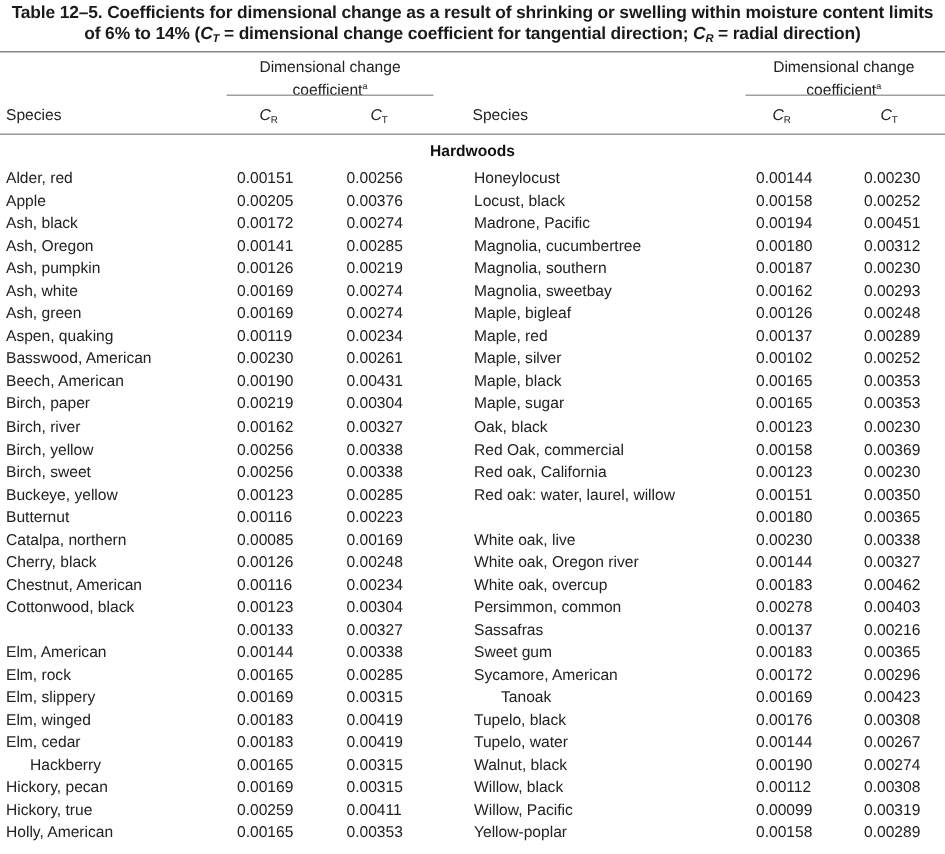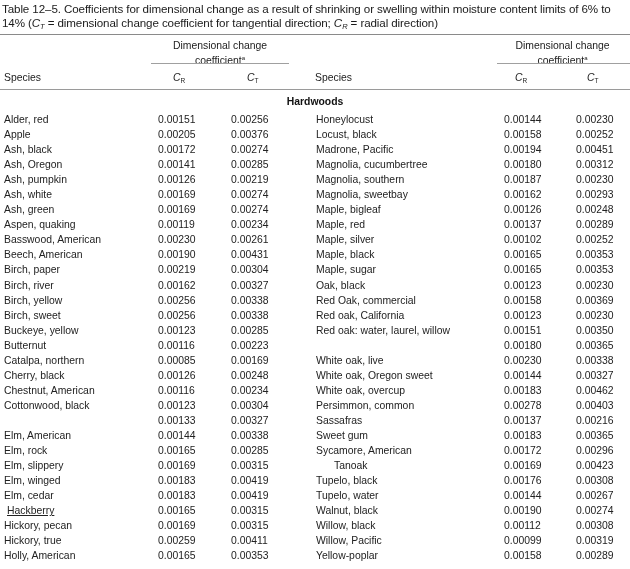--- a/index.html
+++ b/index.html
@@ -4,22 +4,23 @@
 <style>
   html, body { margin: 0; padding: 0; background: #ffffff; }
   body {
     width: 630px; height: 569px; overflow: hidden;
     font-family: "Liberation Sans", sans-serif;
     color: #1a1a1a;
     position: relative;
   }
   .caption {
     position: absolute; left: 2px; top: 2px; width: 626px;
-    font-size: 11.6px; font-weight: normal; line-height: 14px;
+    font-size: 11.6px; font-weight: bold; line-height: 14px;
     letter-spacing: -0.1px;
+    text-align: center;
   }
   .caption i { font-style: italic; }
   .caption sub { font-size: 7.5px; vertical-align: -2px; }
   .rule { position: absolute; background: #8a8a8a; height: 1px; }
   .hdr { position: absolute; font-size: 10.4px; color: #222; line-height: 12px; }
   .hdr.center { text-align: center; }
   .hdr sup { font-size: 6px; vertical-align: 4px; }
   .sym { font-style: italic; }
   .sym sub { font-style: normal; font-size: 6.5px; vertical-align: -2px; }
   .section {
@@ -185,21 +186,21 @@
       <span style="left: 4px;">Elm, winged</span>
       <span style="left: 158px;">0.00183</span>
       <span style="left: 231px;">0.00419</span>
     </div>
     <div class="row">
       <span style="left: 4px;">Elm, cedar</span>
       <span style="left: 158px;">0.00183</span>
       <span style="left: 231px;">0.00419</span>
     </div>
     <div class="row">
-      <span style="left: 7px; text-decoration: underline;">Hackberry</span>
+      <span style="left: 20px;">Hackberry</span>
       <span style="left: 158px;">0.00165</span>
       <span style="left: 231px;">0.00315</span>
     </div>
     <div class="row">
       <span style="left: 4px;">Hickory, pecan</span>
       <span style="left: 158px;">0.00169</span>
       <span style="left: 231px;">0.00315</span>
     </div>
     <div class="row">
       <span style="left: 4px;">Hickory, true</span>
@@ -291,21 +292,21 @@
     <div class="row">
       <span style="left: 194px;">0.00180</span>
       <span style="left: 266px;">0.00365</span>
     </div>
     <div class="row">
       <span style="left: 6px;">White oak, live</span>
       <span style="left: 194px;">0.00230</span>
       <span style="left: 266px;">0.00338</span>
     </div>
     <div class="row">
-      <span style="left: 6px;">White oak, Oregon sweet</span>
+      <span style="left: 6px;">White oak, Oregon river</span>
       <span style="left: 194px;">0.00144</span>
       <span style="left: 266px;">0.00327</span>
     </div>
     <div class="row">
       <span style="left: 6px;">White oak, overcup</span>
       <span style="left: 194px;">0.00183</span>
       <span style="left: 266px;">0.00462</span>
     </div>
     <div class="row">
       <span style="left: 6px;">Persimmon, common</span>

